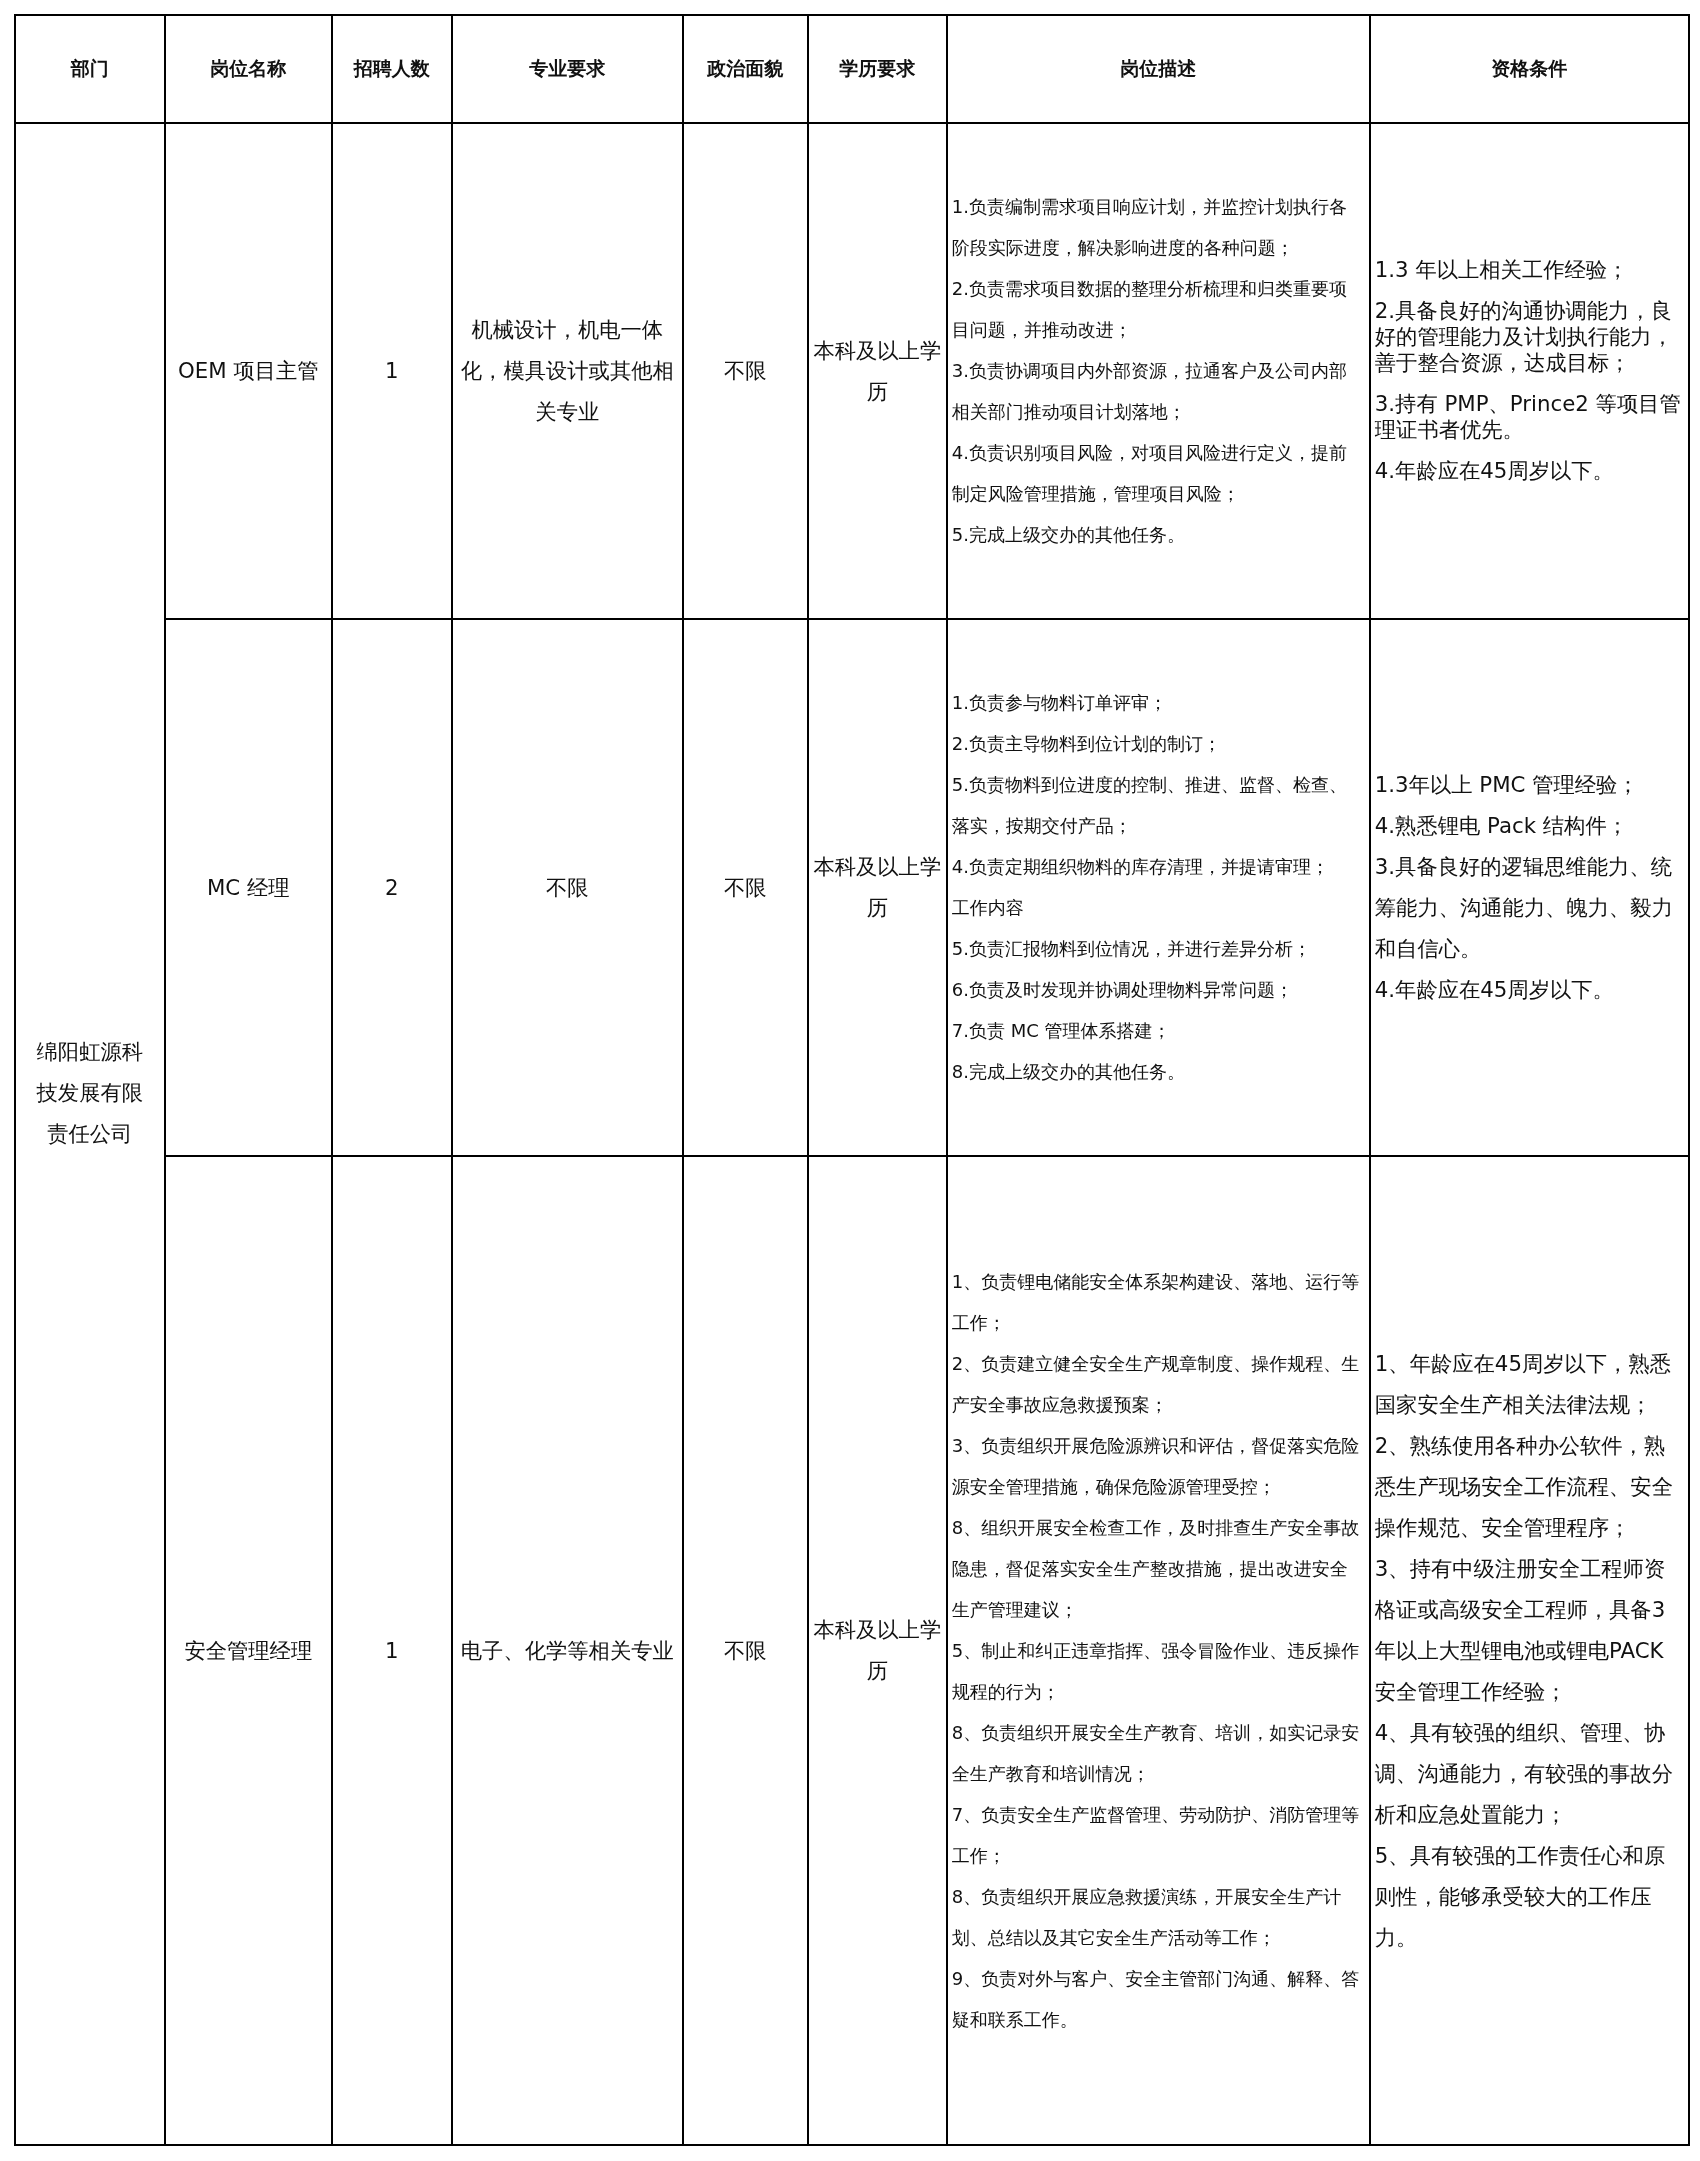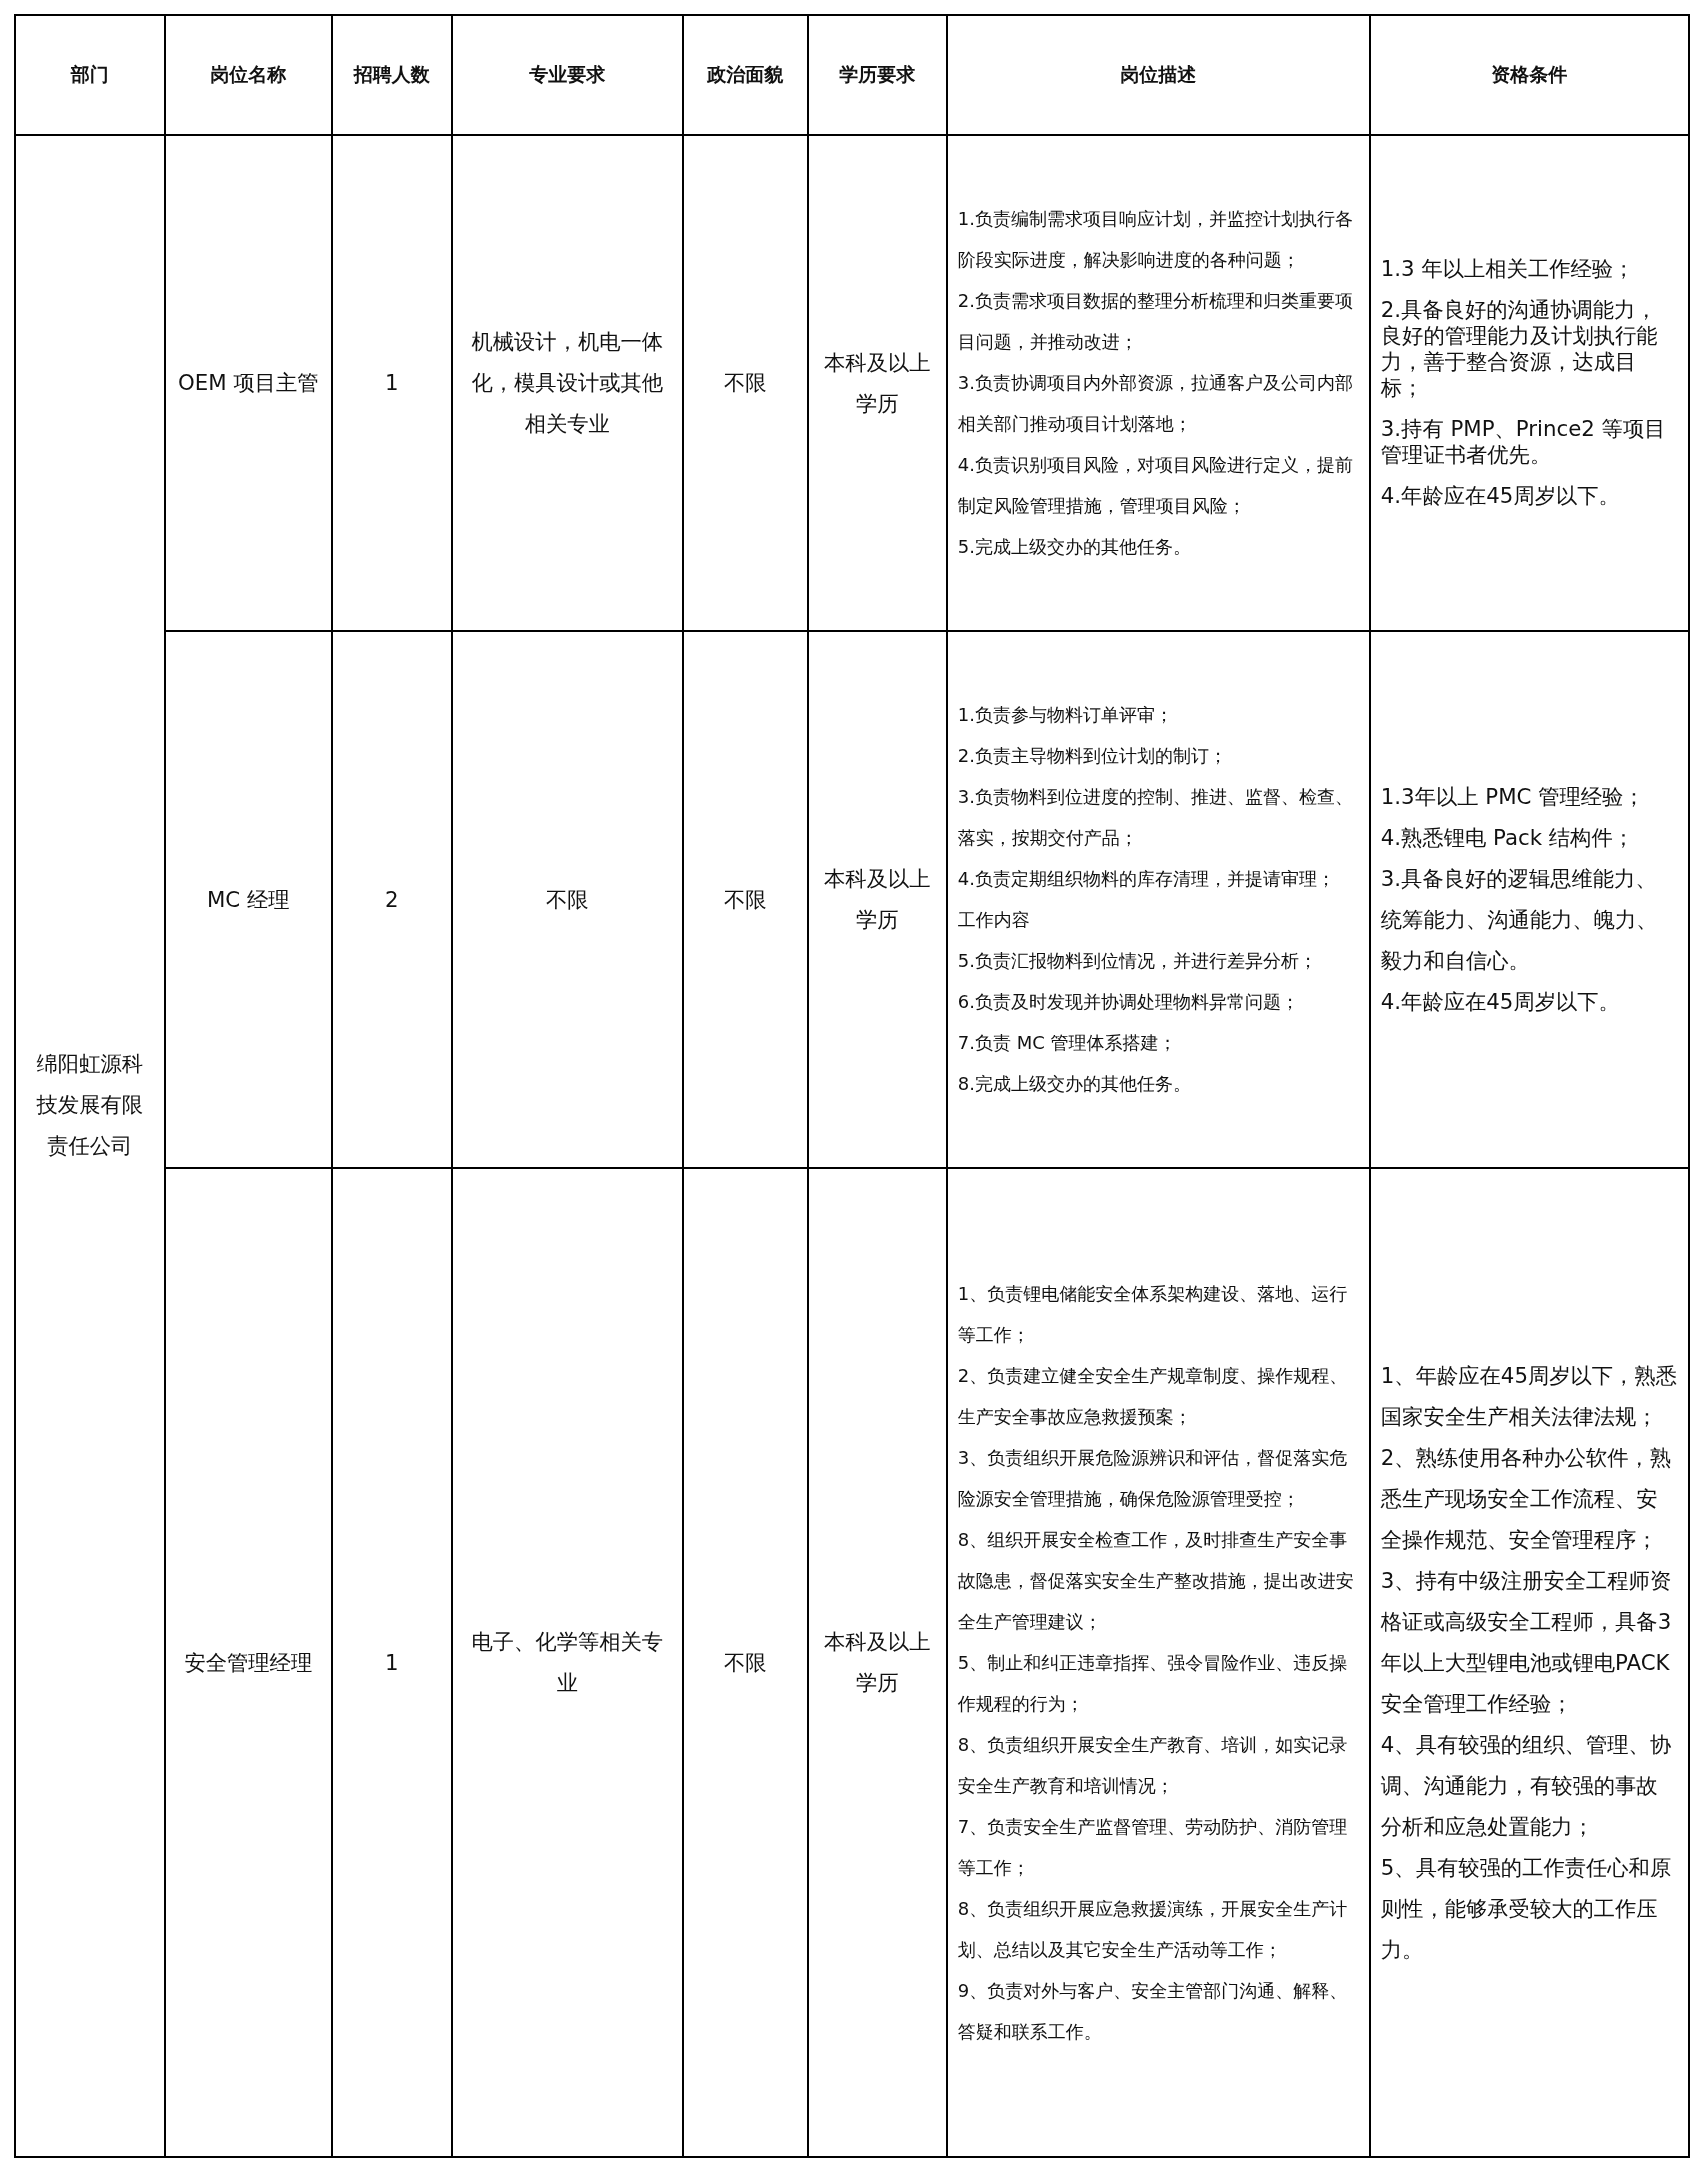--- a/index.html
+++ b/index.html
@@ -1,20 +1,20 @@
 <!DOCTYPE html>
 <html style="font-size:11px"><head>
 <meta charset="utf-8">
 <style>
   html, body { margin: 0; padding: 0; background: #ffffff; }
   body { width: 1700px; height: 2161px; position: relative; overflow: hidden;
          font-family: "DejaVu Sans", "Liberation Sans", sans-serif; color: #111; }
   table.jobs { position: absolute; left: 13.8px; top: 13.8px; width: 1674px;
                border-collapse: collapse; table-layout: fixed; }
-  table.jobs td, table.jobs th { border: 2.1px solid #000; padding: 10px; vertical-align: middle; }
+  table.jobs td, table.jobs th { border: 2.1px solid #000; padding: 4px; vertical-align: middle; }
   th { height: 98px; font-size: 19px; font-weight: bold; text-align: center; }
   td.center { text-align: center; font-size: 21.3px; line-height: 41px; padding: 0 11px; }
   td.desc { font-size: 18px; line-height: 41px; padding: 4.1px 9.6px 4.1px 11px; text-align: left; }
   td.qual { font-size: 21.3px; padding: 4.1px 6.9px 4.1px 11px; text-align: left; }
   .line { display: block; white-space: normal; word-break: break-all; }
   .qual-tight .line { line-height: 26px; margin-bottom: 15px; }
   .qual-tight .line:last-child { margin-bottom: 0; }
   .qual-normal .line { line-height: 41px; }
   tr.r1 { height: 496px; }
   tr.r2 { height: 537px; }
@@ -74,21 +74,21 @@
 
     <tr class="r2">
       <td class="center"><span>MC 经理</span></td>
       <td class="center"><span>2</span></td>
       <td class="center"><span>不限</span></td>
       <td class="center"><span>不限</span></td>
       <td class="center"><span>本科及以上学历</span></td>
       <td class="desc">
         <span class="line">1.负责参与物料订单评审；</span>
         <span class="line">2.负责主导物料到位计划的制订；</span>
-        <span class="line">3.负责物料到位进度的控制、推进、监督、检查、落实，按期交付产品；</span>
+        <span class="line">5.负责物料到位进度的控制、推进、监督、检查、落实，按期交付产品；</span>
         <span class="line">4.负责定期组织物料的库存清理，并提请审理；</span>
         <span class="line">工作内容</span>
         <span class="line">5.负责汇报物料到位情况，并进行差异分析；</span>
         <span class="line">6.负责及时发现并协调处理物料异常问题；</span>
         <span class="line">7.负责 MC 管理体系搭建；</span>
         <span class="line">8.完成上级交办的其他任务。</span>
       </td>
       <td class="qual qual-normal">
         <span class="line">1.3年以上 PMC 管理经验；</span>
         <span class="line">4.熟悉锂电 Pack 结构件；</span>

